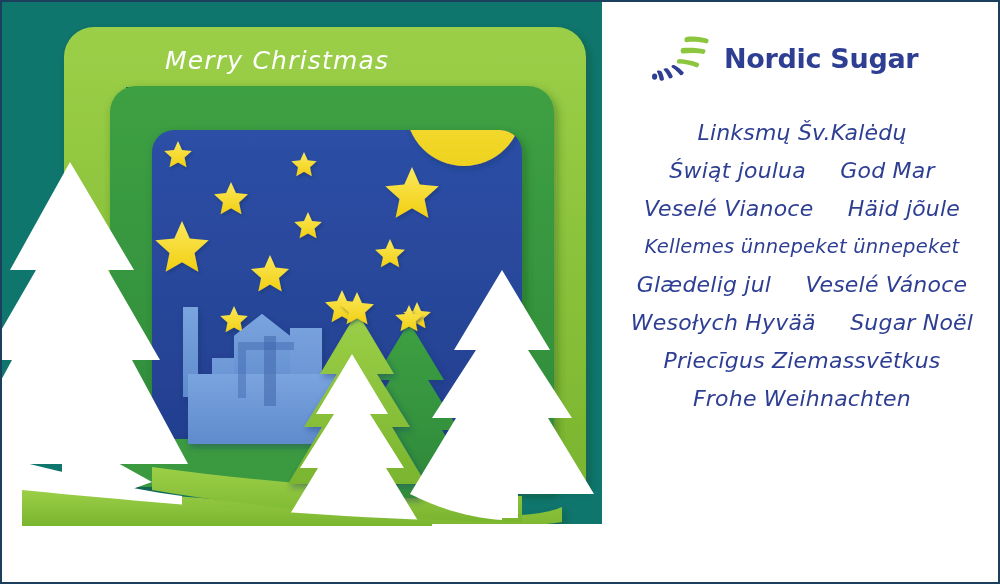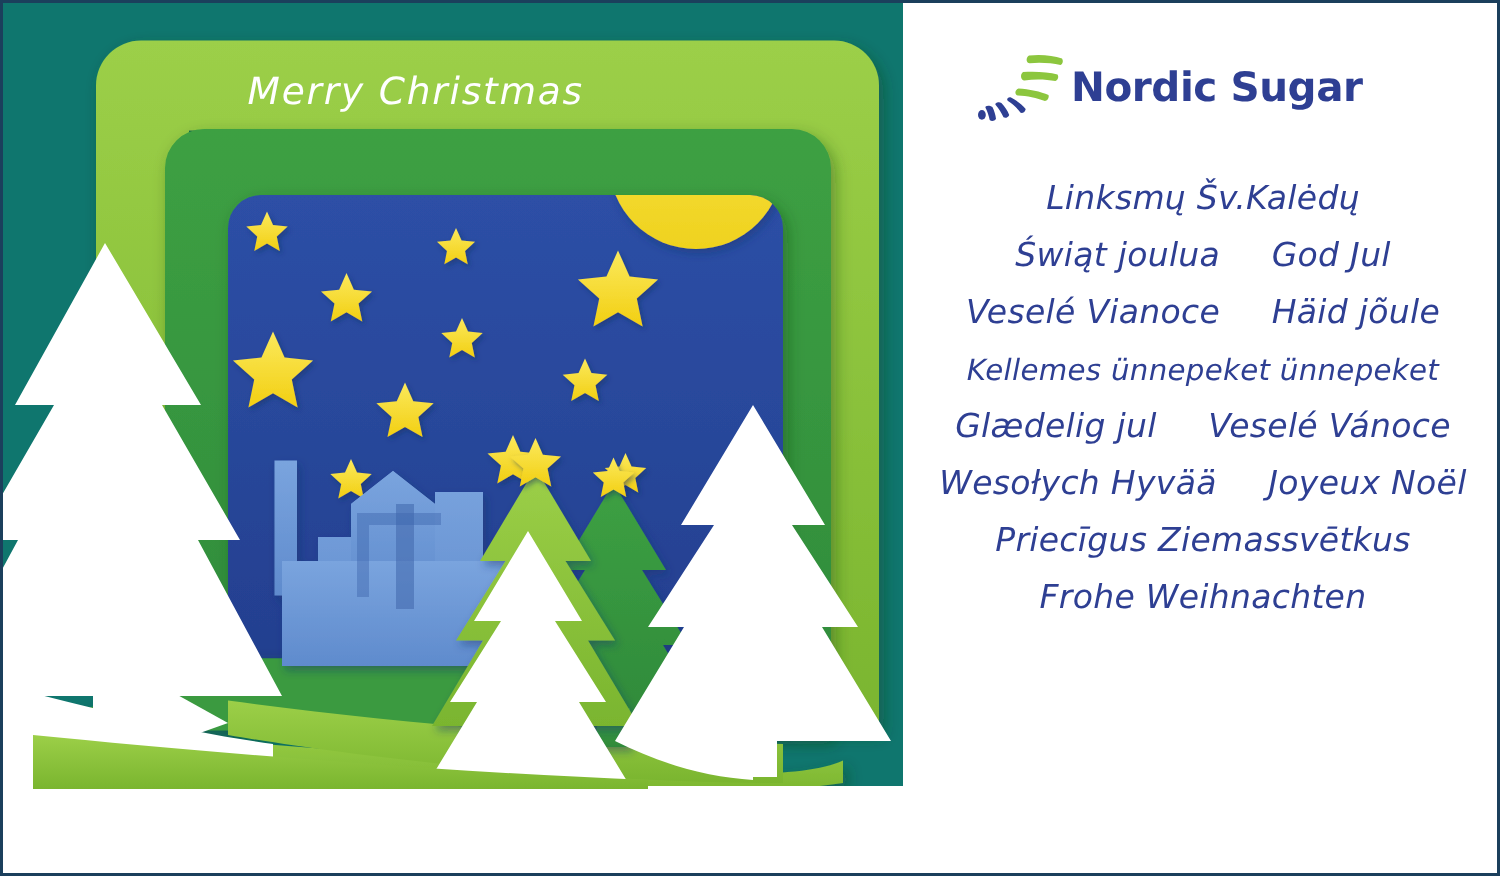--- a/index.html
+++ b/index.html
@@ -39,21 +39,21 @@
   #greet-line-1{left:163px;top:44px;font-size:25px;}
   #greet-line-2{left:115px;top:84px;font-size:25px;}
 
   
   #right-panel{
     position:absolute;left:600px;top:0;width:400px;height:584px;
     background:#ffffff;
   }
   #logo{
     position:absolute;left:50px;top:32px;
-    display:flex;align-items:center;
+    display:flex;align-items:center;gap:10px;
   }
   #logo-mark{width:62px;height:48px;flex:0 0 auto;}
   #logo-text{display:flex;flex-direction:column;line-height:1;}
   #logo-title{
     font-family:"DejaVu Sans","Liberation Sans",sans-serif;
     font-weight:bold;font-size:27px;color:#2e3f93;letter-spacing:-0.3px;
   }
   #logo-sub{
     font-family:"DejaVu Sans","Liberation Sans",sans-serif;
     font-weight:bold;font-size:12.5px;color:#4a7fc1;margin-top:5px;letter-spacing:-0.1px;
@@ -235,39 +235,39 @@
       </div>
     </div>
 
     <div id="greetings">
       <div class="g-row">
         <span>Linksmų Šv.Kalėdų</span>
       </div>
       <div class="g-row">
         <span>Świąt joulua</span>
         <span class="g-gap"></span>
-        <span>God Jul</span>
+        <span>God Mar</span>
       </div>
       <div class="g-row">
         <span>Veselé Vianoce</span>
         <span class="g-gap"></span>
         <span>Häid jõule</span>
       </div>
       <div class="g-row g-small">
         <span>Kellemes ünnepeket ünnepeket</span>
       </div>
       <div class="g-row">
         <span>Glædelig jul</span>
         <span class="g-gap"></span>
         <span>Veselé Vánoce</span>
       </div>
       <div class="g-row">
         <span>Wesołych Hyvää</span>
         <span class="g-gap"></span>
-        <span>Joyeux Noël</span>
+        <span>Sugar Noël</span>
       </div>
       <div class="g-row">
         <span>Priecīgus Ziemassvētkus</span>
       </div>
       <div class="g-row">
         <span>Frohe Weihnachten</span>
       </div>
     </div>
 
   </div>

